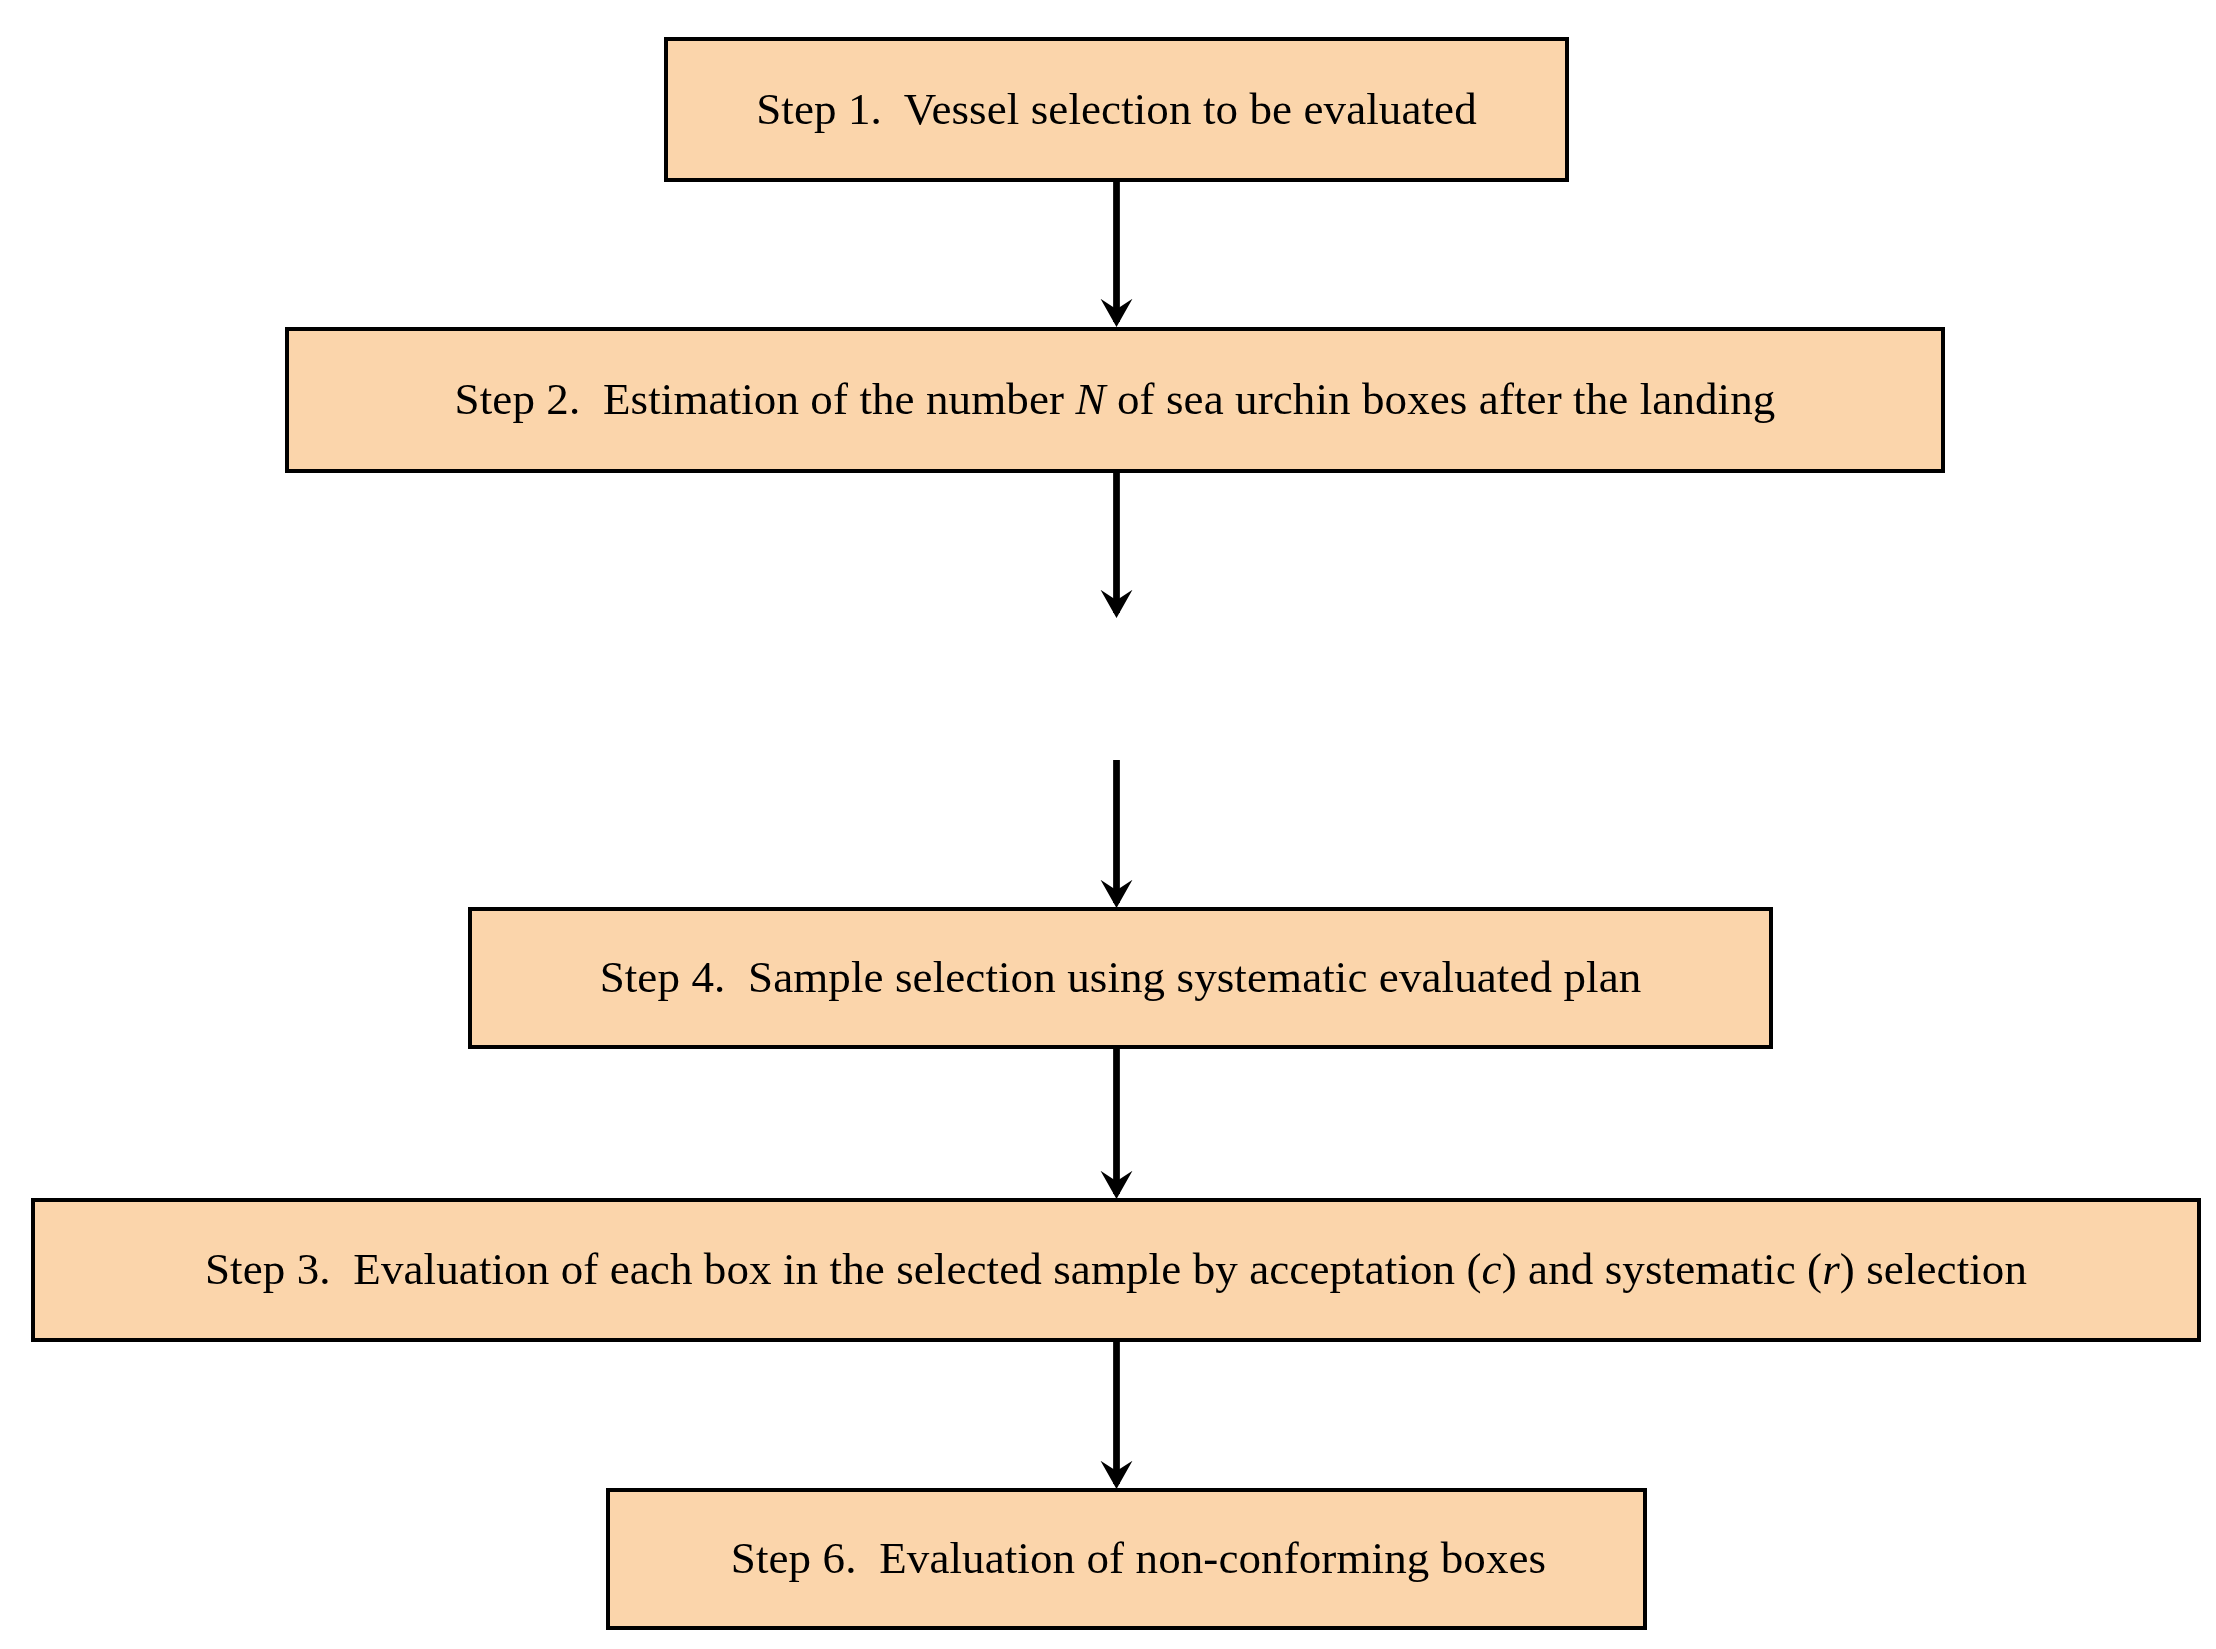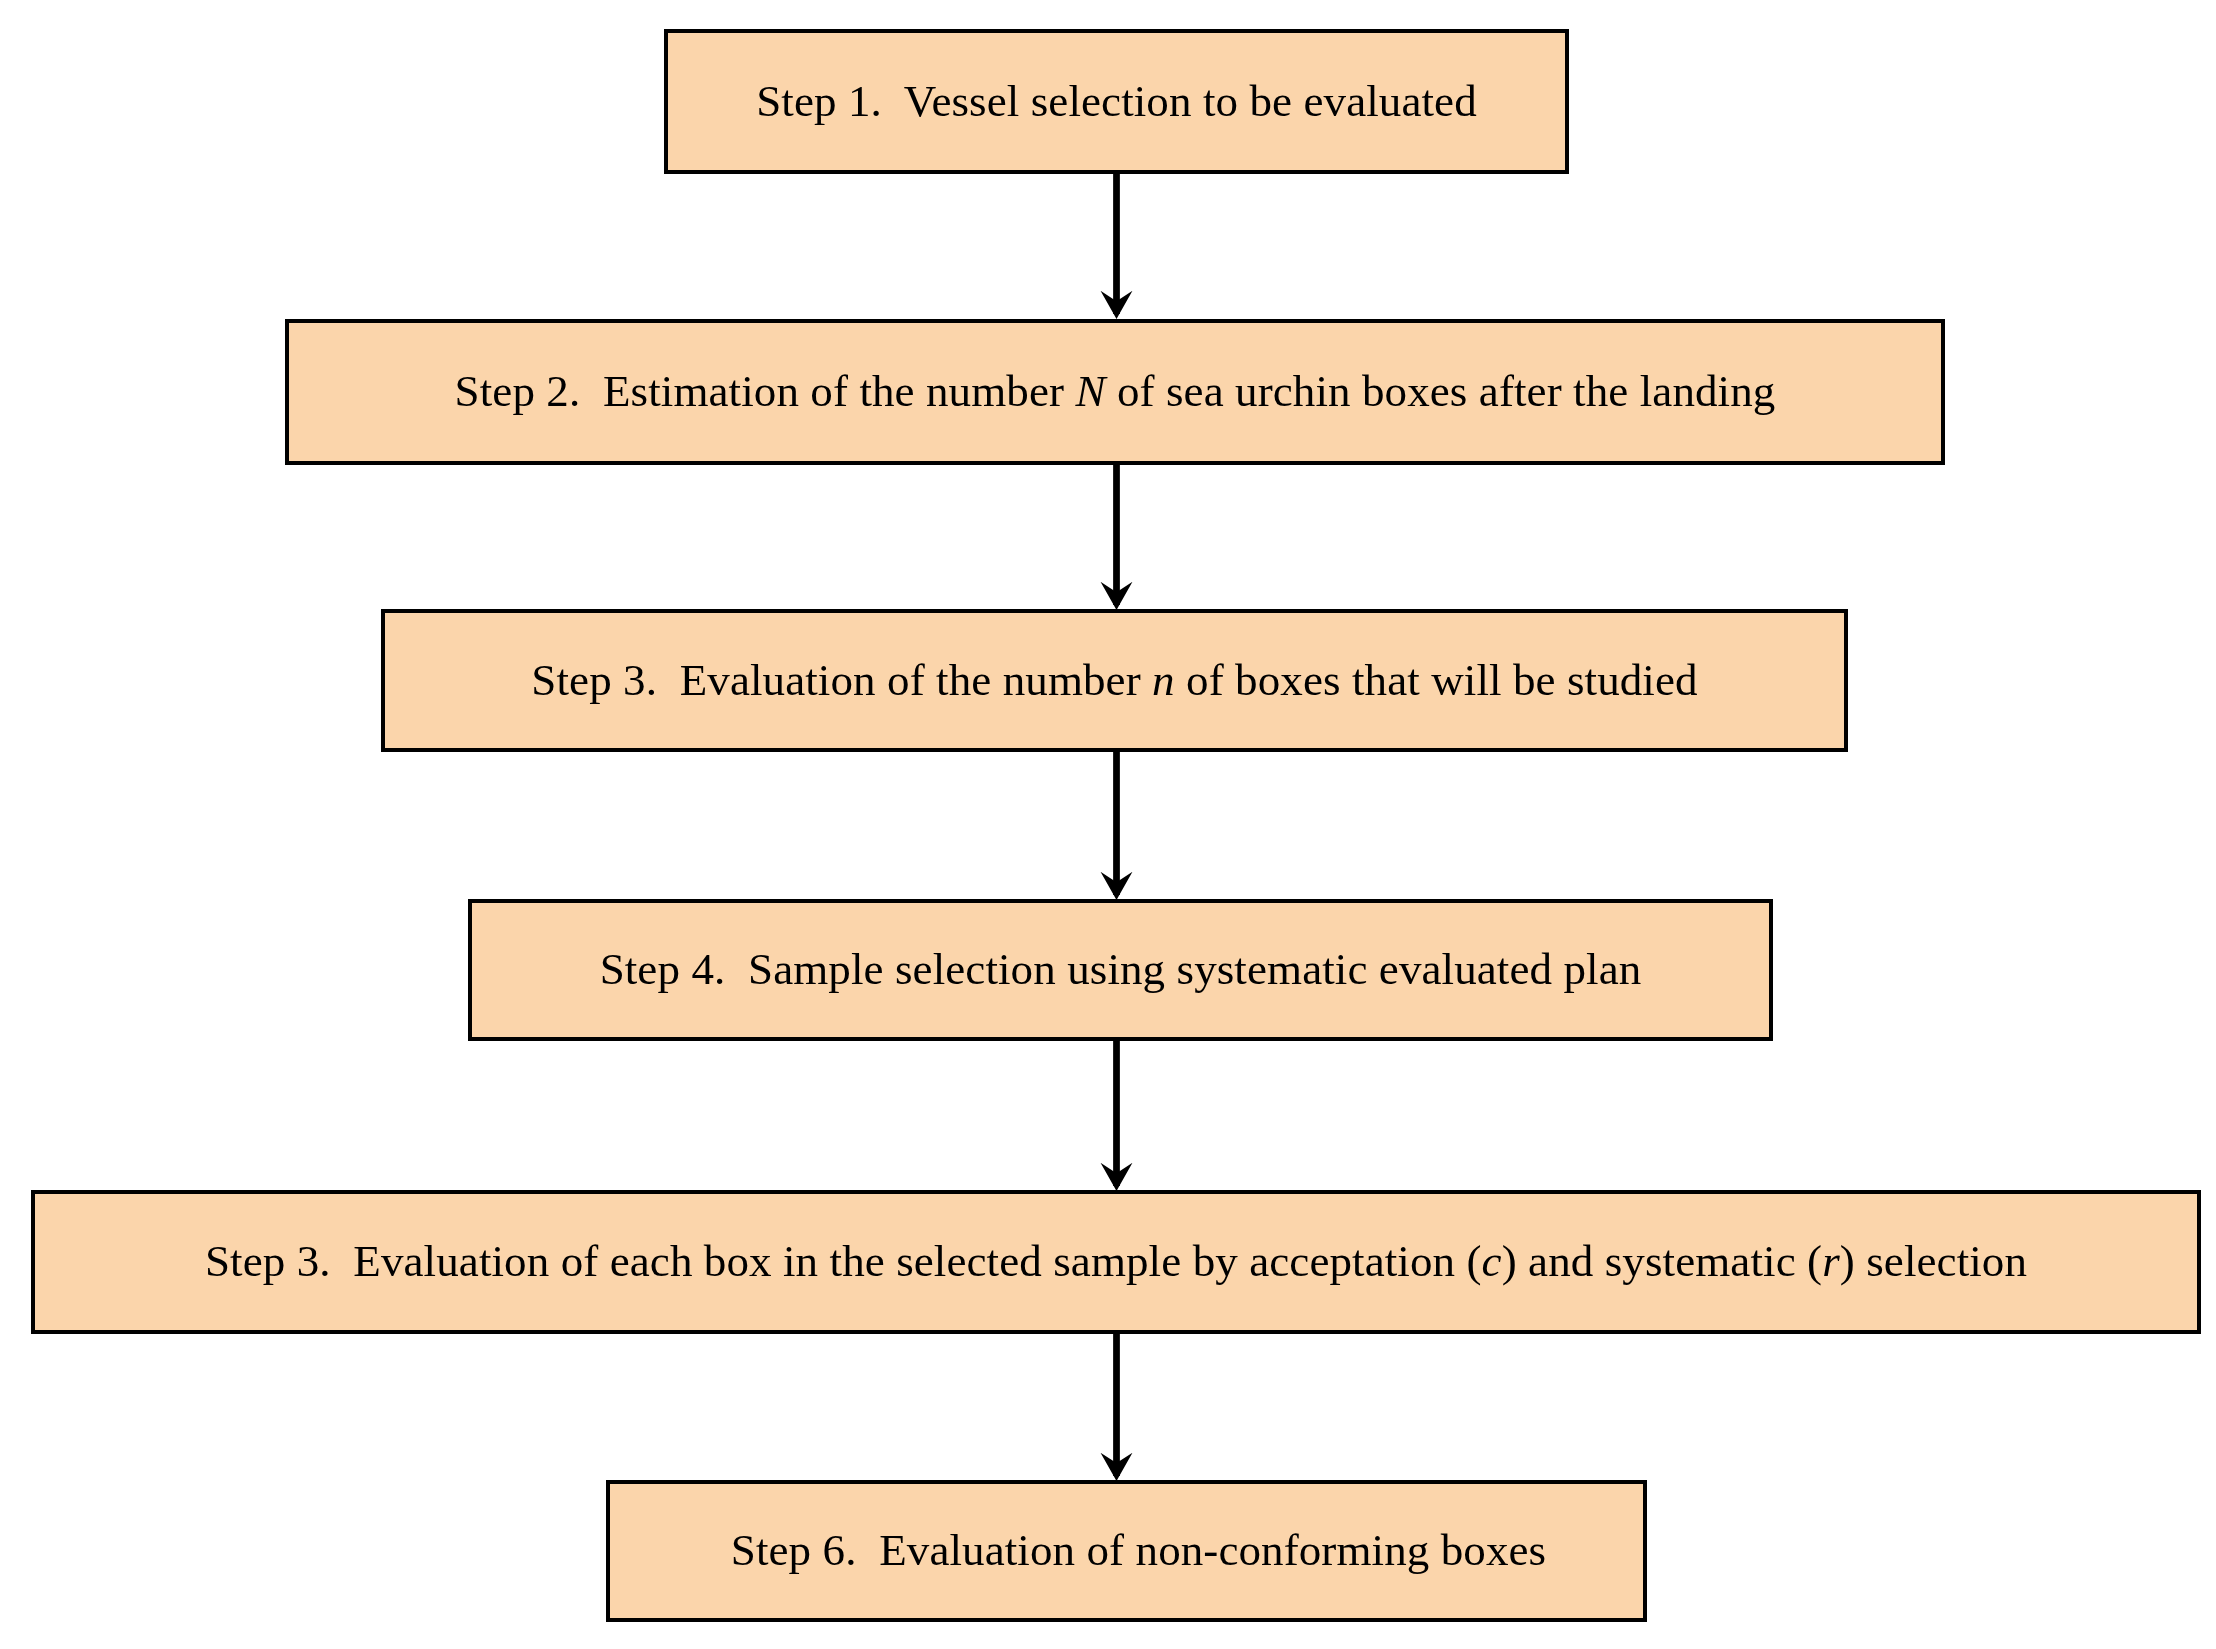--- a/index.html
+++ b/index.html
@@ -12,21 +12,21 @@
     width: 2216px;
     height: 1649px;
     position: relative;
     overflow: hidden;
     font-family: "Liberation Serif", "DejaVu Serif", serif;
   }
 
   #flowchart {
     position: absolute;
     left: 0;
-    top: 4px;
+    top: 12px;
     width: 2216px;
     height: 1344px;
   }
 
   .node {
     position: absolute;
     box-sizing: border-box;
     background: #FBD5AB;
     border: 4.3px solid #000000;
     display: flex;
@@ -99,26 +99,20 @@
     </div>
   </div>
 
   <div class="connector" id="connector-2-3">
     <svg width="43" height="145" viewBox="0 0 70 236" xmlns="http://www.w3.org/2000/svg">
       <line x1="35" y1="0" x2="35" y2="228" stroke="#000000" stroke-width="11"></line>
       <path d="M 35 236 L 9 190 L 35 207 L 61 190 Z" fill="#000000"></path>
     </svg>
   </div>
 
-  <div class="node" id="node-step-3">
-    <div class="node-label" style="font-size: 45px;">
-      <span>Step 3.</span>&nbsp;
-      <span>Evaluation of the number</span>&nbsp;<span class="var">n</span>&nbsp;<span>of boxes that will be studied</span>
-    </div>
-  </div>
 
   <div class="connector" id="connector-3-4">
     <svg width="43" height="148" viewBox="0 0 70 241" xmlns="http://www.w3.org/2000/svg">
       <line x1="35" y1="0" x2="35" y2="233" stroke="#000000" stroke-width="11"></line>
       <path d="M 35 241 L 9 195 L 35 212 L 61 195 Z" fill="#000000"></path>
     </svg>
   </div>
 
   <div class="node" id="node-step-4">
     <div class="node-label" style="font-size: 45px;">

